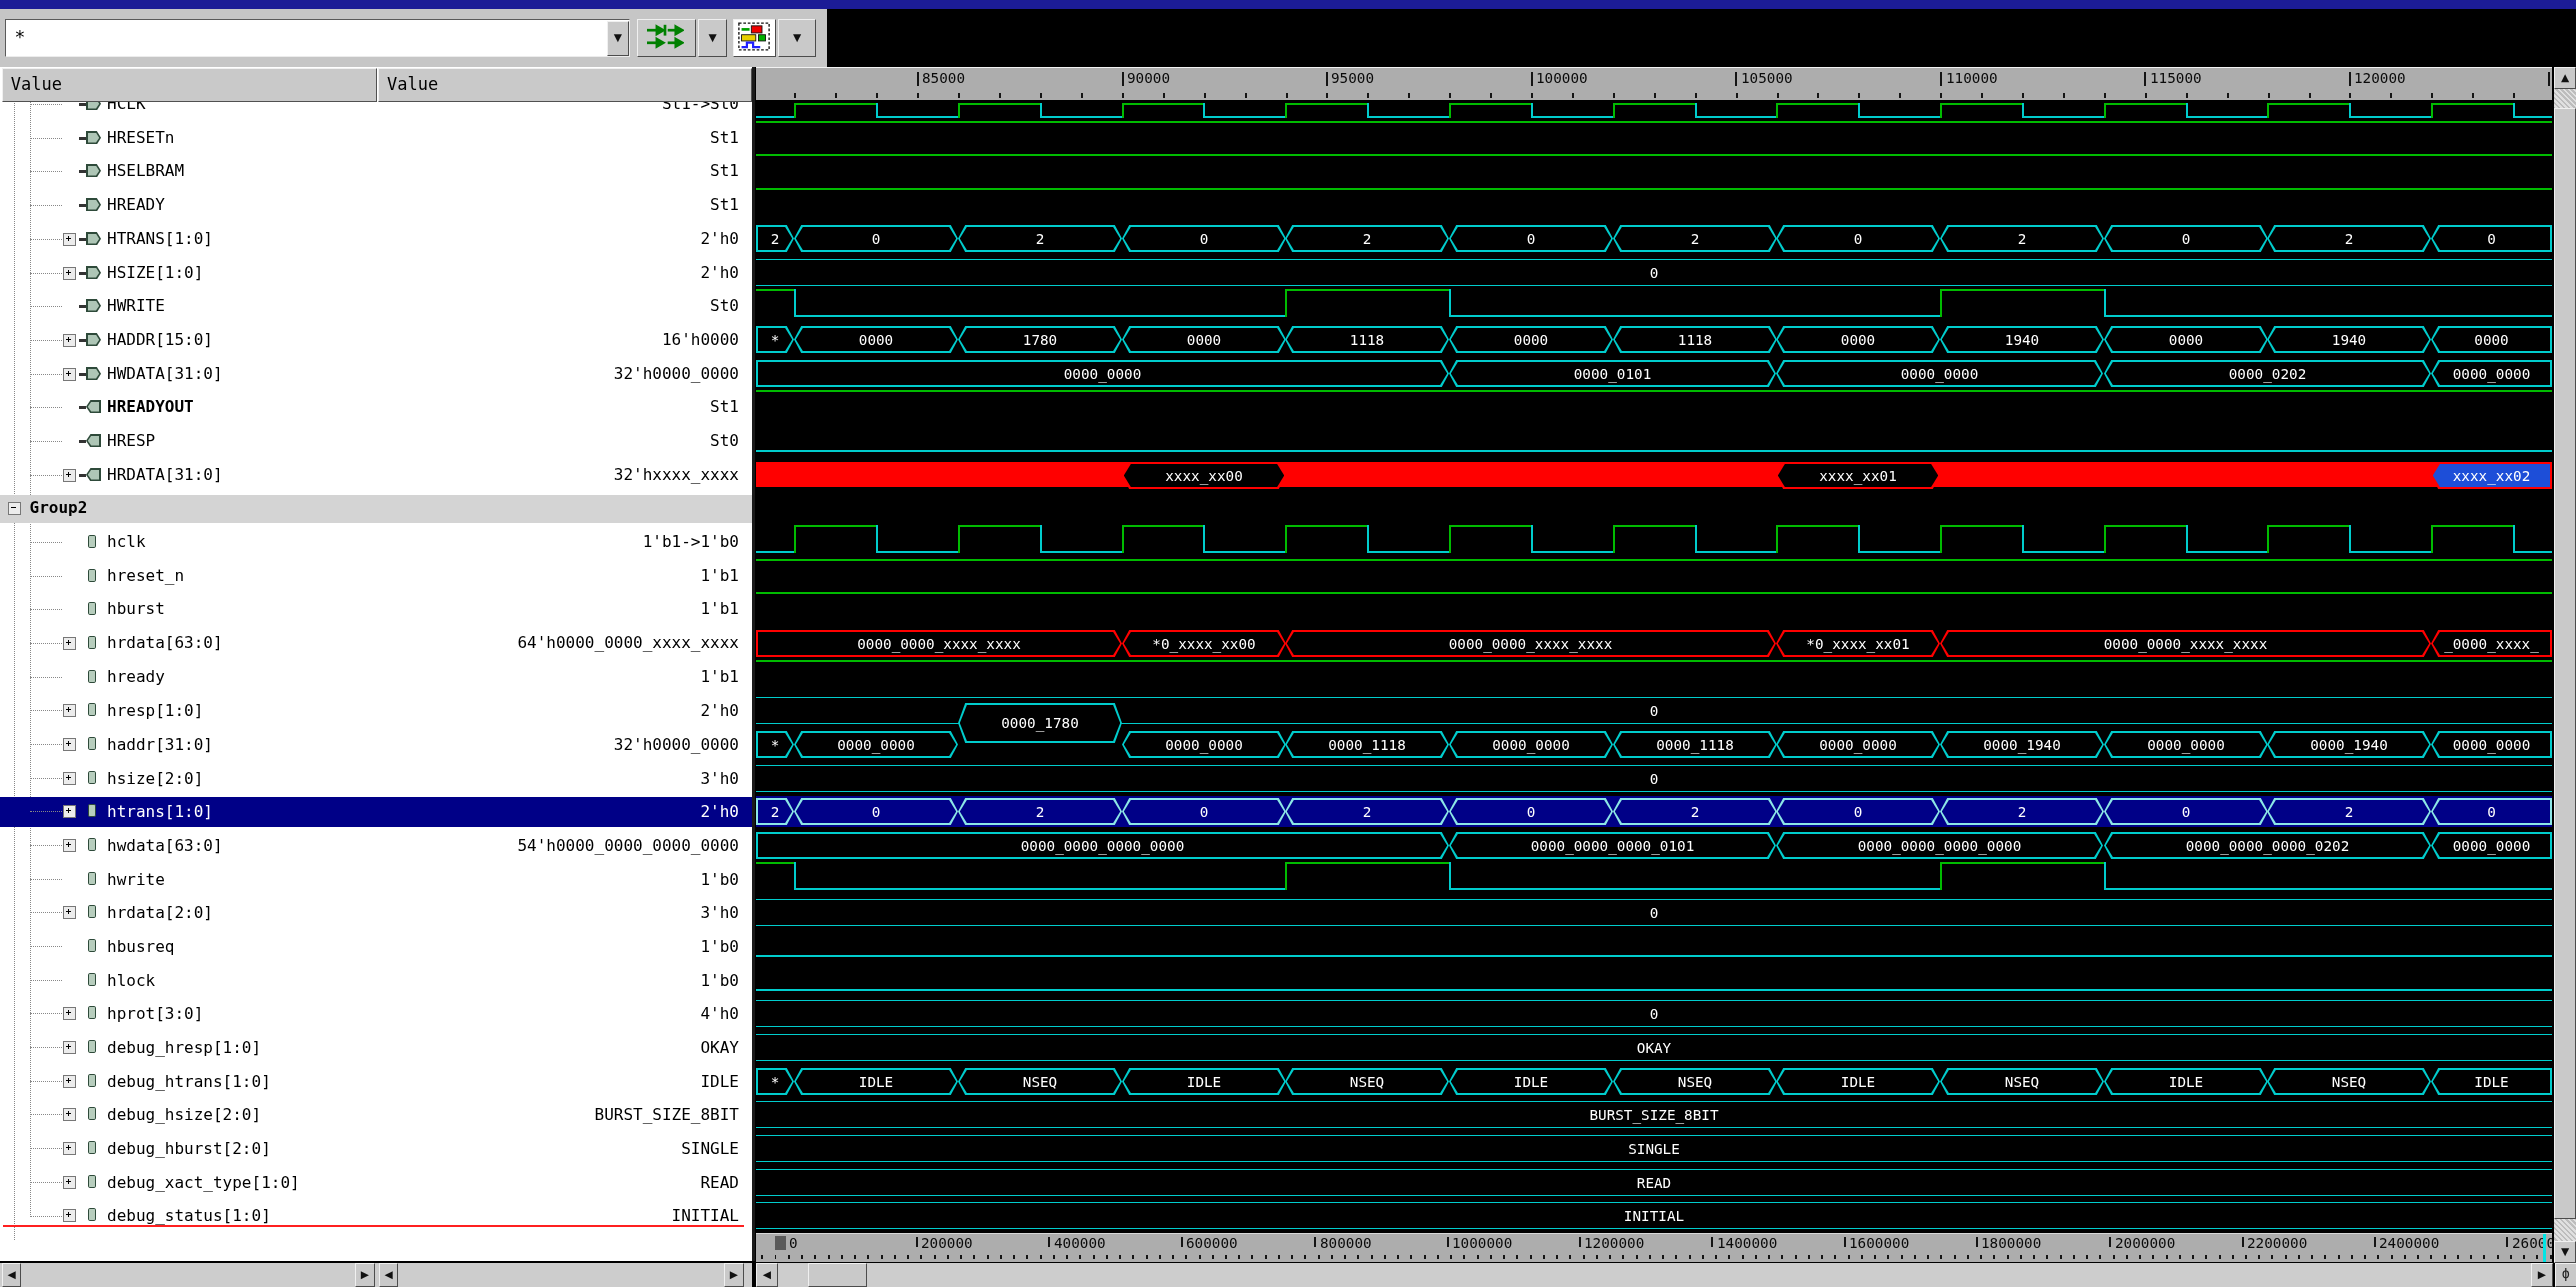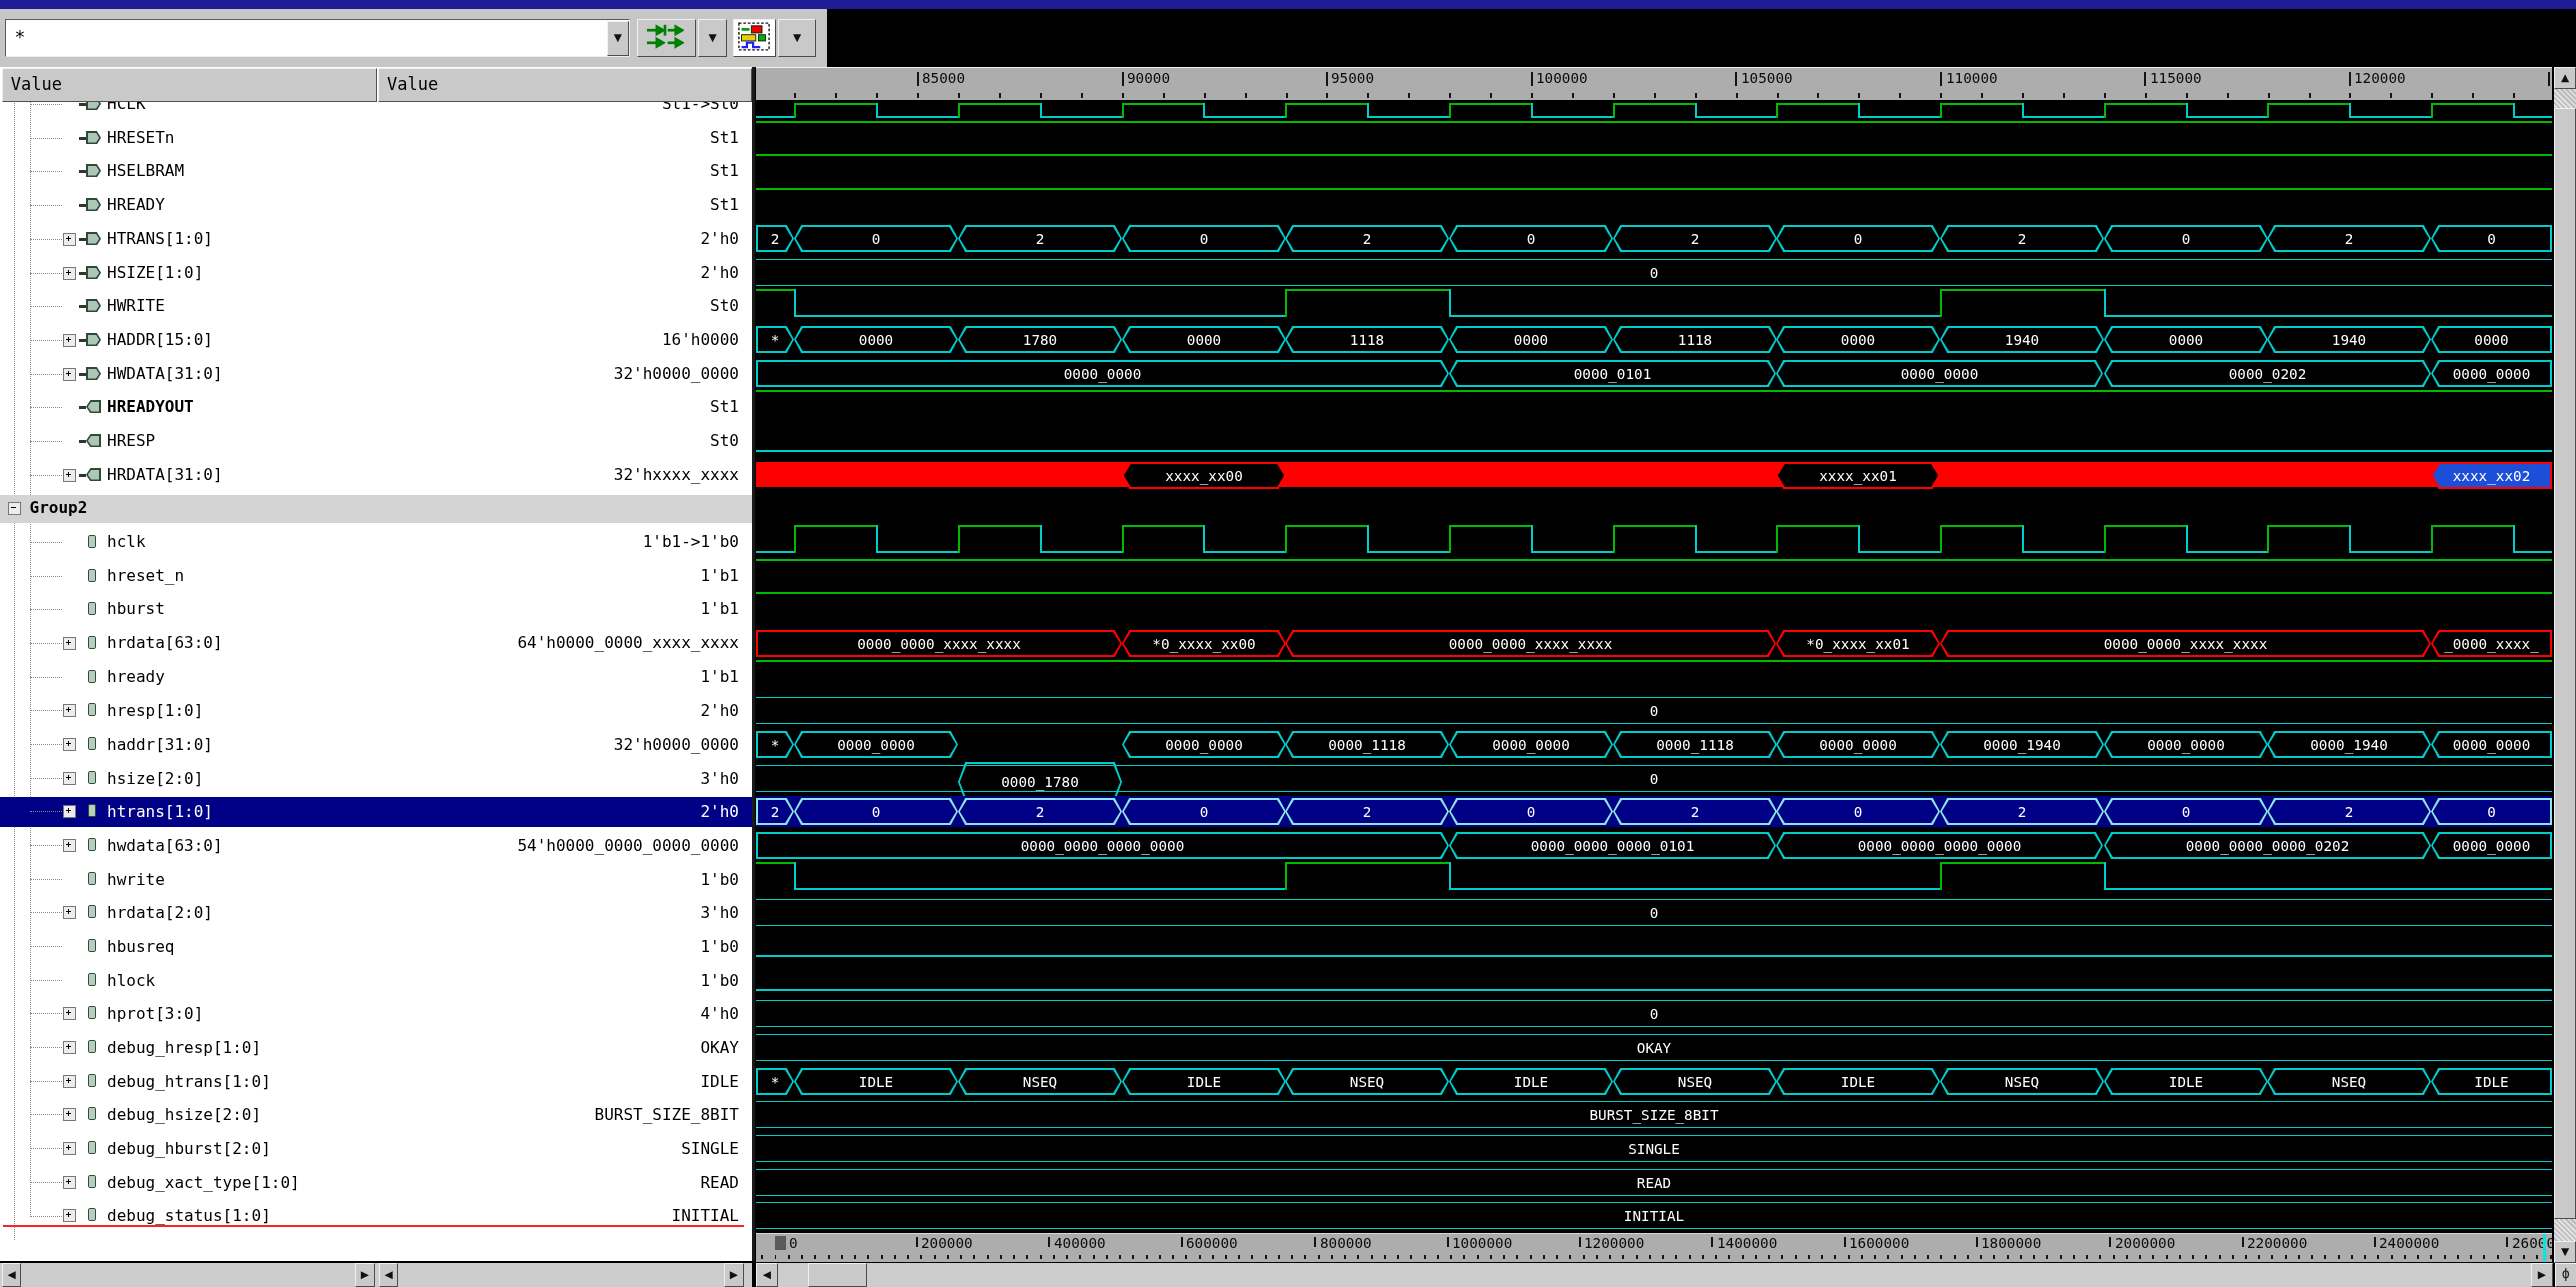--- a/index.html
+++ b/index.html
@@ -338,21 +338,21 @@
       <div class="abs" style="left: 756px; top: 731px; width: 38px; height: 27px; background: rgb(0, 204, 204); clip-path: polygon(0px 0px, calc(100% - 7.2px) 0px, 100% 50%, calc(100% - 7.2px) 100%, 0px 100%);">
         <div class="abs cellbox" style="inset: 1.8px; background: rgb(0, 0, 0); clip-path: polygon(0px 0px, calc(100% - 7.2px) 0px, 100% 50%, calc(100% - 7.2px) 100%, 0px 100%);">
           <span class="wavetext">*</span>
         </div>
       </div>
       <div class="abs" style="left: 794px; top: 731px; width: 164px; height: 27px; background: rgb(0, 204, 204); clip-path: polygon(7.2px 0px, calc(100% - 7.2px) 0px, 100% 50%, calc(100% - 7.2px) 100%, 7.2px 100%, 0px 50%);">
         <div class="abs cellbox" style="inset: 1.8px; background: rgb(0, 0, 0); clip-path: polygon(7.2px 0px, calc(100% - 7.2px) 0px, 100% 50%, calc(100% - 7.2px) 100%, 7.2px 100%, 0px 50%);">
           <span class="wavetext">0000_0000</span>
         </div>
       </div>
-      <div class="abs" style="left: 958px; top: 762px; width: 164px; height: 40px; background: rgb(0, 204, 204); clip-path: polygon(7.2px 0px, calc(100% - 7.2px) 0px, 100% 50%, calc(100% - 7.2px) 100%, 7.2px 100%, 0px 50%);">
+      <div class="abs" style="left: 958px; top: 703px; width: 164px; height: 40px; background: rgb(0, 204, 204); clip-path: polygon(7.2px 0px, calc(100% - 7.2px) 0px, 100% 50%, calc(100% - 7.2px) 100%, 7.2px 100%, 0px 50%);">
         <div class="abs cellbox" style="inset: 1.8px; background: rgb(0, 0, 0); clip-path: polygon(7.2px 0px, calc(100% - 7.2px) 0px, 100% 50%, calc(100% - 7.2px) 100%, 7.2px 100%, 0px 50%);">
           <span class="wavetext">0000_1780</span>
         </div>
       </div>
       <div class="abs" style="left: 1122px; top: 731px; width: 164px; height: 27px; background: rgb(0, 204, 204); clip-path: polygon(7.2px 0px, calc(100% - 7.2px) 0px, 100% 50%, calc(100% - 7.2px) 100%, 7.2px 100%, 0px 50%);">
         <div class="abs cellbox" style="inset: 1.8px; background: rgb(0, 0, 0); clip-path: polygon(7.2px 0px, calc(100% - 7.2px) 0px, 100% 50%, calc(100% - 7.2px) 100%, 7.2px 100%, 0px 50%);">
           <span class="wavetext">0000_0000</span>
         </div>
       </div>
       <div class="abs" style="left: 1285px; top: 731px; width: 164px; height: 27px; background: rgb(0, 204, 204); clip-path: polygon(7.2px 0px, calc(100% - 7.2px) 0px, 100% 50%, calc(100% - 7.2px) 100%, 7.2px 100%, 0px 50%);">

